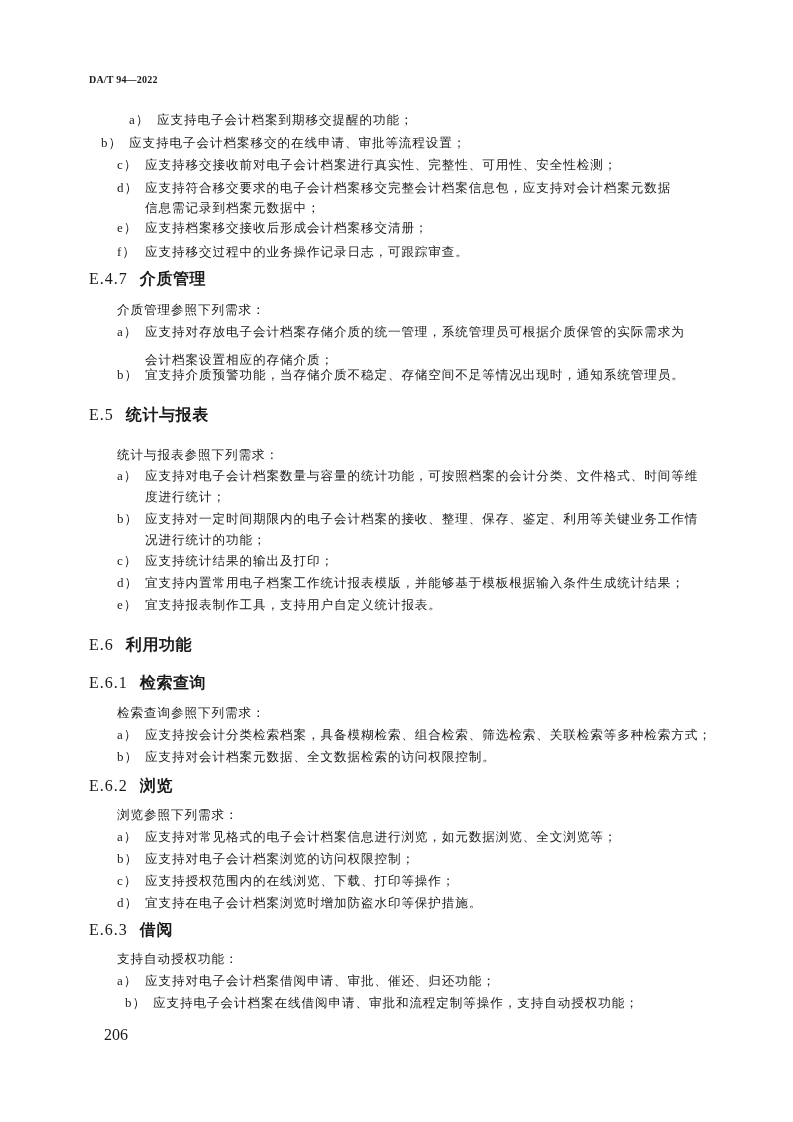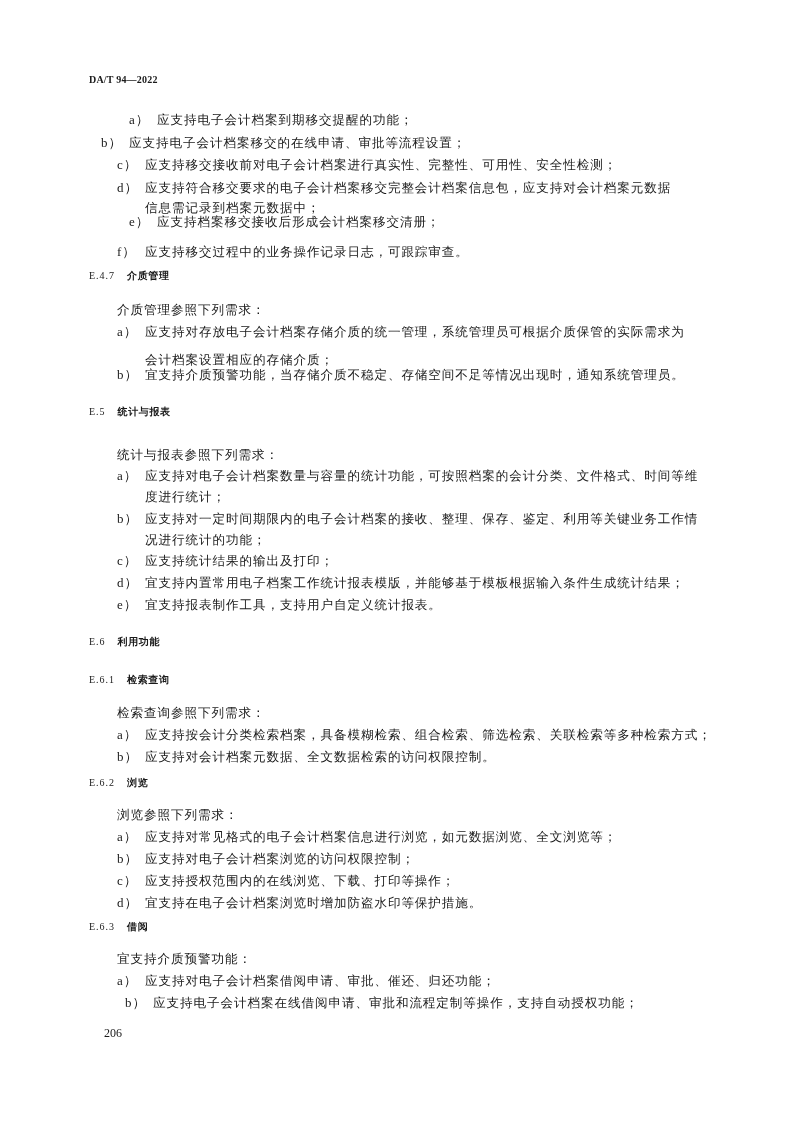--- a/index.html
+++ b/index.html
@@ -2,36 +2,36 @@
 <html><head>
 <meta charset="utf-8">
 <style>
   html, body { margin:0; padding:0; background:#ffffff; }
   body { width:793px; height:1122px; position:relative; overflow:hidden;
          font-family:"DejaVu Serif", "Liberation Serif", serif; color:#1a1a1a; }
   .abs { position:absolute; white-space:nowrap; }
   .hdr { left:89px; top:74px; font-size:10px; font-weight:bold; font-family:"Liberation Serif", serif; letter-spacing:0.2px; }
   .line { font-size:12.6px; line-height:16px; letter-spacing:0.9px; }
   .mark { display:inline-block; width:28px; font-family:"Liberation Serif", serif; font-size:13px; }
-  .sec { font-size:10px; font-weight:bold; left:89px; letter-spacing:0.6px; }
+  .sec { font-size:16px; font-weight:bold; left:89px; letter-spacing:0.6px; }
   .sec .num { font-weight:normal; font-family:"Liberation Serif", serif; display:inline-block; margin-right:12px; letter-spacing:1px; }
-  .pageno { left:104px; top:1026px; font-size:12px; font-family:"Liberation Serif", serif; }
+  .pageno { left:104px; top:1026px; font-size:16px; font-family:"Liberation Serif", serif; }
 </style>
 </head>
 <body>
 
 <div class="abs hdr">DA/T 94—2022</div>
 
 <div id="content">
     <div class="abs line" style="top: 112px; left: 117px; margin-left: 12px;"><span class="mark">a）</span><span>应支持电子会计档案到期移交提醒的功能；</span></div>
     <div class="abs line" style="top: 135px; left: 101px;"><span class="mark">b）</span><span>应支持电子会计档案移交的在线申请、审批等流程设置；</span></div>
     <div class="abs line" style="top: 157px; left: 117px;"><span class="mark">c）</span><span>应支持移交接收前对电子会计档案进行真实性、完整性、可用性、安全性检测；</span></div>
     <div class="abs line" style="top: 180px; left: 117px;"><span class="mark">d）</span><span>应支持符合移交要求的电子会计档案移交完整会计档案信息包，应支持对会计档案元数据</span></div>
     <div class="abs line" style="top: 200px; left: 145px;">信息需记录到档案元数据中；</div>
-    <div class="abs line" style="top: 214px; left: 117px; margin-left: 12px;"><span class="mark">e）</span><span>应支持档案移交接收后形成会计档案移交清册；</span></div>
+    <div class="abs line" style="top: 220px; left: 117px;"><span class="mark">e）</span><span>应支持档案移交接收后形成会计档案移交清册；</span></div>
     <div class="abs line" style="top: 244px; left: 117px;"><span class="mark">f）</span><span>应支持移交过程中的业务操作记录日志，可跟踪审查。</span></div>
     <div class="abs sec" style="top: 269px;"><span class="num">E.4.7</span><span>介质管理</span></div>
     <div class="abs line" style="top: 302px; left: 117px;">介质管理参照下列需求：</div>
     <div class="abs line" style="top: 324px; left: 117px;"><span class="mark">a）</span><span>应支持对存放电子会计档案存储介质的统一管理，系统管理员可根据介质保管的实际需求为</span></div>
     <div class="abs line" style="top: 352px; left: 145px;">会计档案设置相应的存储介质；</div>
     <div class="abs line" style="top: 367px; left: 117px;"><span class="mark">b）</span><span>宜支持介质预警功能，当存储介质不稳定、存储空间不足等情况出现时，通知系统管理员。</span></div>
     <div class="abs sec" style="top: 405px;"><span class="num">E.5</span><span>统计与报表</span></div>
     <div class="abs line" style="top: 447px; left: 117px;">统计与报表参照下列需求：</div>
     <div class="abs line" style="top: 468px; left: 117px;"><span class="mark">a）</span><span>应支持对电子会计档案数量与容量的统计功能，可按照档案的会计分类、文件格式、时间等维</span></div>
     <div class="abs line" style="top: 489px; left: 145px;">度进行统计；</div>
@@ -45,18 +45,18 @@
     <div class="abs line" style="top: 705px; left: 117px;">检索查询参照下列需求：</div>
     <div class="abs line" style="top: 727px; left: 117px;"><span class="mark">a）</span><span>应支持按会计分类检索档案，具备模糊检索、组合检索、筛选检索、关联检索等多种检索方式；</span></div>
     <div class="abs line" style="top: 749px; left: 117px;"><span class="mark">b）</span><span>应支持对会计档案元数据、全文数据检索的访问权限控制。</span></div>
     <div class="abs sec" style="top: 776px;"><span class="num">E.6.2</span><span>浏览</span></div>
     <div class="abs line" style="top: 807px; left: 117px;">浏览参照下列需求：</div>
     <div class="abs line" style="top: 829px; left: 117px;"><span class="mark">a）</span><span>应支持对常见格式的电子会计档案信息进行浏览，如元数据浏览、全文浏览等；</span></div>
     <div class="abs line" style="top: 851px; left: 117px;"><span class="mark">b）</span><span>应支持对电子会计档案浏览的访问权限控制；</span></div>
     <div class="abs line" style="top: 873px; left: 117px;"><span class="mark">c）</span><span>应支持授权范围内的在线浏览、下载、打印等操作；</span></div>
     <div class="abs line" style="top: 895px; left: 117px;"><span class="mark">d）</span><span>宜支持在电子会计档案浏览时增加防盗水印等保护措施。</span></div>
     <div class="abs sec" style="top: 920px;"><span class="num">E.6.3</span><span>借阅</span></div>
-    <div class="abs line" style="top: 951px; left: 117px;">宜支持介质预警功能：</div>
+    <div class="abs line" style="top: 951px; left: 117px;">支持自动授权功能：</div>
     <div class="abs line" style="top: 973px; left: 117px;"><span class="mark">a）</span><span>应支持对电子会计档案借阅申请、审批、催还、归还功能；</span></div>
     <div class="abs line" style="top: 995px; left: 117px; padding-left: 8px;"><span class="mark">b）</span><span>应支持电子会计档案在线借阅申请、审批和流程定制等操作，支持自动授权功能；</span></div>
   </div>
 
 <div class="abs pageno">206</div>
 
 </body></html>

